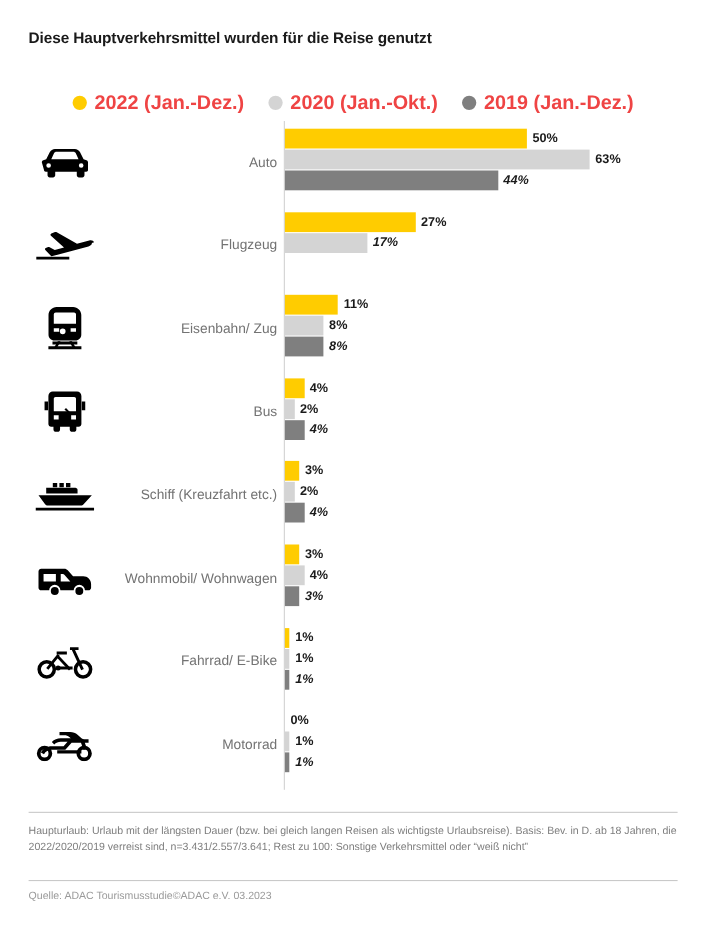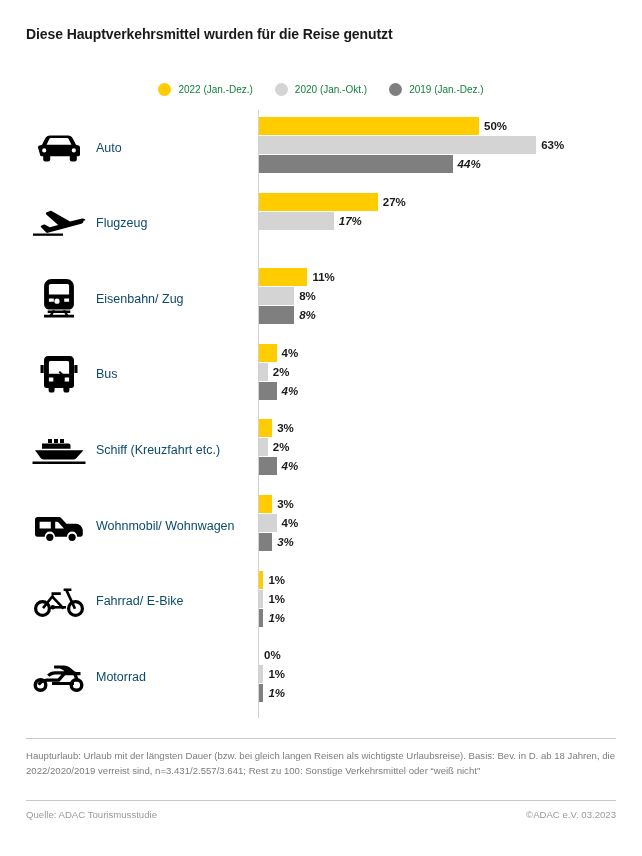--- a/index.html
+++ b/index.html
@@ -48,23 +48,24 @@
     align-items: center;
     gap: 7px;
   }
   .legend-dot {
     width: 13px;
     height: 13px;
     border-radius: 50%;
     flex: none;
   }
   .legend-label {
-    font-size: 10px;
-    color: #15803d;
+    font-size: 18px;
+    color: #ef4444;
     white-space: nowrap;
+    font-weight: bold;
   }
 
   
   .chart {
     position: absolute;
     left: 0;
     top: 110px;
     width: 642px;
     height: 608px;
   }
@@ -96,23 +97,23 @@
     justify-content: center;
   }
   .group-icon svg { display: block; }
 
   .group-label {
     position: absolute;
     left: 96px;
     width: 156px;
     top: 50%;
     transform: translateY(-50%);
-    text-align: left;
+    text-align: right;
     font-size: 12.5px;
-    color: #0c4a6e;
+    color: #737373;
     line-height: 1.15;
   }
 
   .bars {
     position: absolute;
     left: 259px;
     top: 9px;
   }
   .bar-row {
     position: relative;
@@ -154,21 +155,21 @@
     line-height: 1.55;
     color: #7d7d7d;
   }
 
   .source-row {
     position: absolute;
     left: 26px;
     top: 809px;
     width: 590px;
     display: flex;
-    justify-content: space-between;
+    justify-content: flex-start;
     align-items: baseline;
     font-size: 9.6px;
     color: #9a9a9a;
   }
 </style>
 </head>
 <body>
 
 <div class="page">
 

